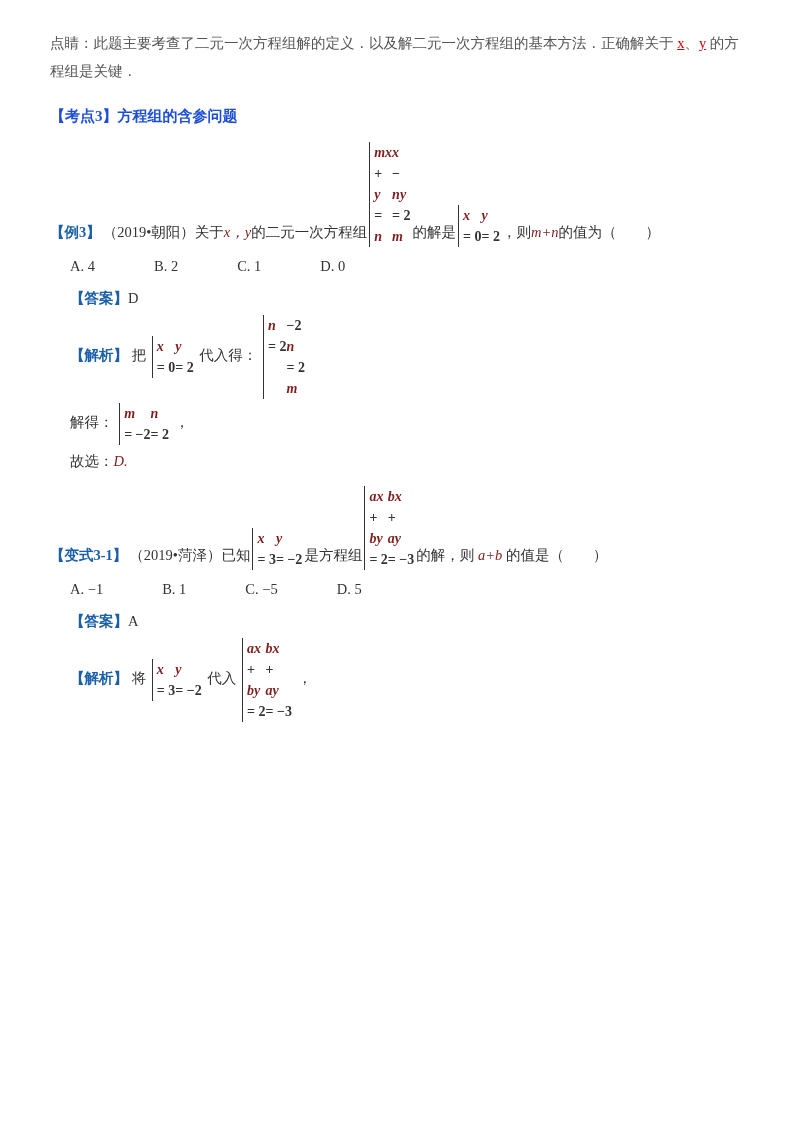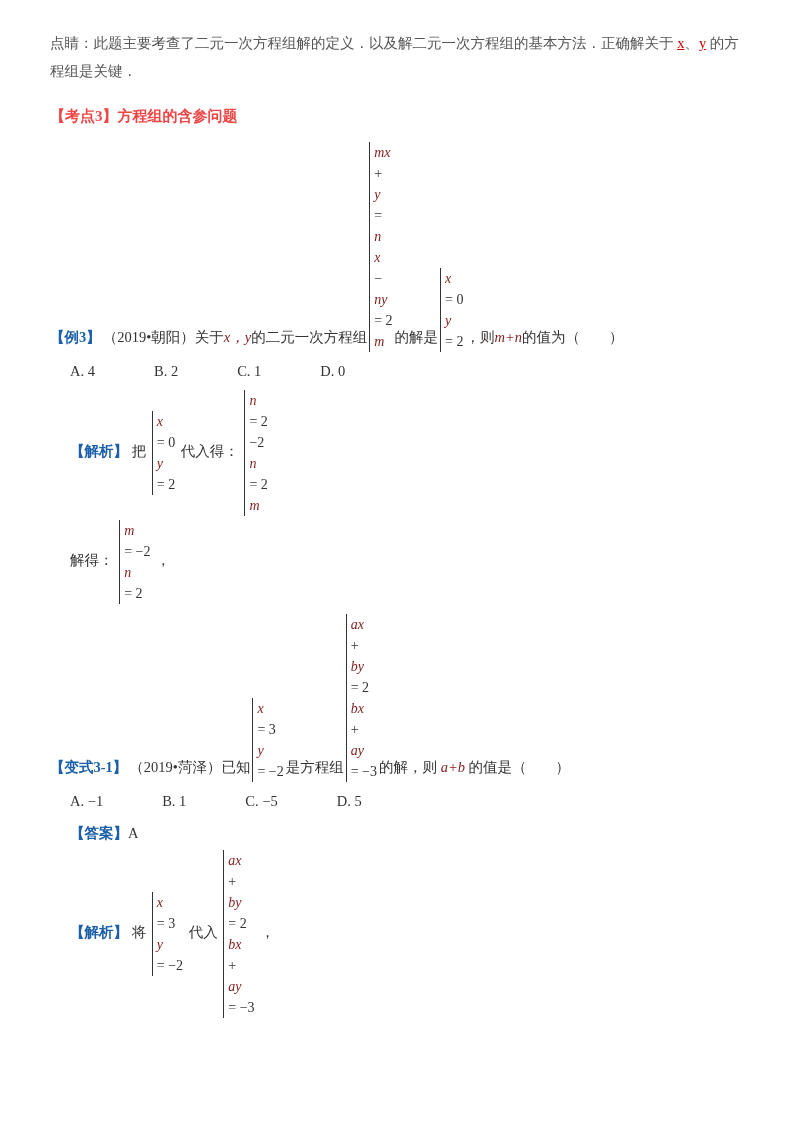--- a/index.html
+++ b/index.html
@@ -19,21 +19,21 @@
       font-size: 14.5px;
       line-height: 1.9;
       margin-bottom: 18px;
     }
     .tip-text .key-word {
       color: #c00;
       text-decoration: underline;
     }
 
     .section-title {
-      color: #ef4444;
+      color: #1d4ed8;
       font-weight: bold;
       font-size: 15px;
       margin-bottom: 12px;
     }
 
     .example-block {
       margin-bottom: 10px;
     }
 
     .example-line {
@@ -73,27 +73,28 @@
 
     .point-block {
       margin: 4px 0 10px 20px;
       font-size: 14px;
       color: #555;
       line-height: 1.9;
     }
 
     .math-system {
       display: inline-flex;
-      flex-direction: column;
+      flex-direction: row;
       border-left: 1.5px solid #333;
       padding-left: 4px;
       margin: 0 2px;
       font-size: 14px;
       line-height: 1.5;
       vertical-align: middle;
+      font-weight: bold;
     }
 
     .math-system span {
       display: block;
     }
 
     .solution-result {
       margin: 2px 0 2px 20px;
       font-size: 14.5px;
       line-height: 2;
@@ -140,20 +141,23 @@
     <span>的值为（　　）</span>
   </div>
 
   <div class="choices">
     <span>A. 4</span>
     <span>B. 2</span>
     <span>C. 1</span>
     <span>D. 0</span>
   </div>
 
+  <div class="answer-block">
+    <span class="bold-blue">【答案】</span><span>D</span>
+  </div>
 
   <div class="solution-block">
     <span class="bold-blue">【解析】</span>
     <span>把</span>
     <span class="math-system">
       <span><span class="italic-red">x</span> = 0</span>
       <span><span class="italic-red">y</span> = 2</span>
     </span>
     <span>代入得：</span>
     <span class="math-system">
@@ -165,20 +169,23 @@
   <div class="solution-result">
     解得：
     <span class="math-system">
       <span><span class="italic-red">m</span> = −2</span>
       <span><span class="italic-red">n</span> = 2</span>
     </span>
     ，
   </div>
 
 
+  <div class="solution-result">
+    故选：<span class="italic-red">D.</span>
+  </div>
 
 </div>
 
 <div class="example-block">
   <div class="example-line">
     <span class="example-label">【变式3-1】</span>
     <span>（2019•菏泽）已知</span>
     <span class="math-system">
       <span><span class="italic-red">x</span> = 3</span>
       <span><span class="italic-red">y</span> = −2</span>

